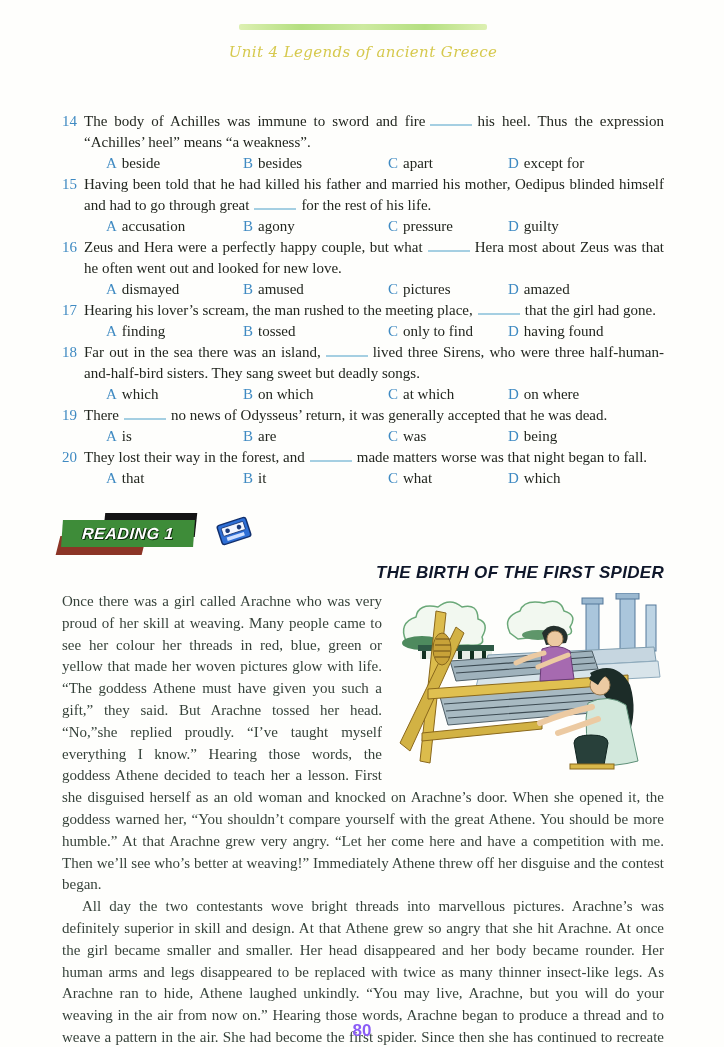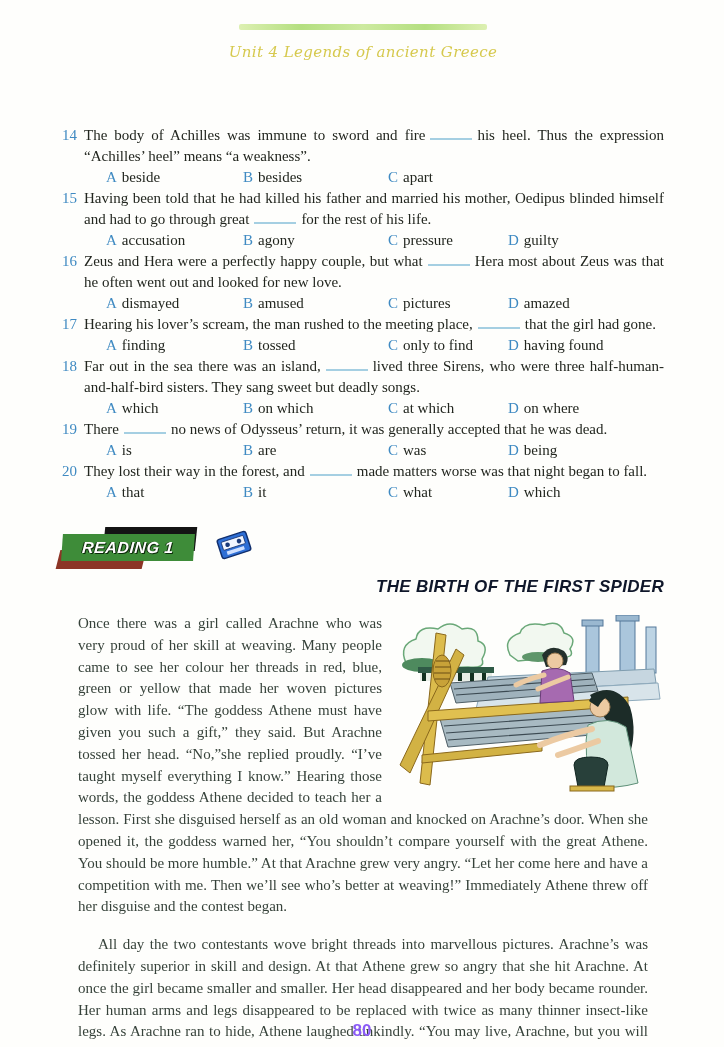--- a/index.html
+++ b/index.html
@@ -21,21 +21,21 @@
   .unit-title{
     text-align:center;
     font-family:"DejaVu Serif", serif;
     font-style:italic;
     font-size:15px;
     color:#d6c94e;
     margin-top:13px;
     letter-spacing:.4px;
   }
   
-  .questions{margin-top:64px;font-size:15px;line-height:21px;color:#22261f;}
+  .questions{margin-top:50px;font-size:15px;line-height:21px;color:#22261f;}
   .question{display:flex;}
   .qnum{
     flex:0 0 22px;
     color:#3f8ac2;
     text-align:left;
   }
   .qbody{flex:1;min-width:0;}
   .qstem{text-align:justify;}
   .blank{
     display:inline-block;
@@ -75,21 +75,21 @@
   .reading-title{
     text-align:right;
     font-family:"Liberation Sans", sans-serif;
     font-weight:bold;font-style:italic;
     font-size:17px;
     color:#0f172a;
     letter-spacing:.3px;
     margin:4px 0 8px 0;
   }
   .passage{font-size:15px;line-height:21.8px;color:#36423a;text-align:justify;}
-  .passage p{margin:16px;}
+  .passage p{margin:0;}
   .passage p.indent{text-indent:20px;}
   .illo{
     float:right;
     width:272px;height:178px;
     margin:2px 0 6px 10px;
   }
   
   .page-number{
     position:absolute;left:0;right:0;bottom:6px;
     text-align:center;
@@ -108,20 +108,21 @@
   <div class="questions">
 
     <div class="question">
       <span class="qnum">14</span>
       <div class="qbody">
         <div class="qstem"><span>The body of Achilles was immune to sword and fire</span><span class="blank"></span><span>his heel. Thus the expression “Achilles’ heel” means “a weakness”.</span></div>
         <div class="opts">
           <span class="opt"><span class="opt-letter">A</span><span>beside</span></span>
           <span class="opt"><span class="opt-letter">B</span><span>besides</span></span>
           <span class="opt"><span class="opt-letter">C</span><span>apart</span></span>
+          <span class="opt"><span class="opt-letter">D</span><span>except for</span></span>
         </div>
       </div>
     </div>
 
     <div class="question">
       <span class="qnum">15</span>
       <div class="qbody">
         <div class="qstem"><span>Having been told that he had killed his father and married his mother, Oedipus blinded himself and had to go through great</span><span class="blank"></span><span>for the rest of his life.</span></div>
         <div class="opts">
           <span class="opt"><span class="opt-letter">A</span><span>accusation</span></span>

